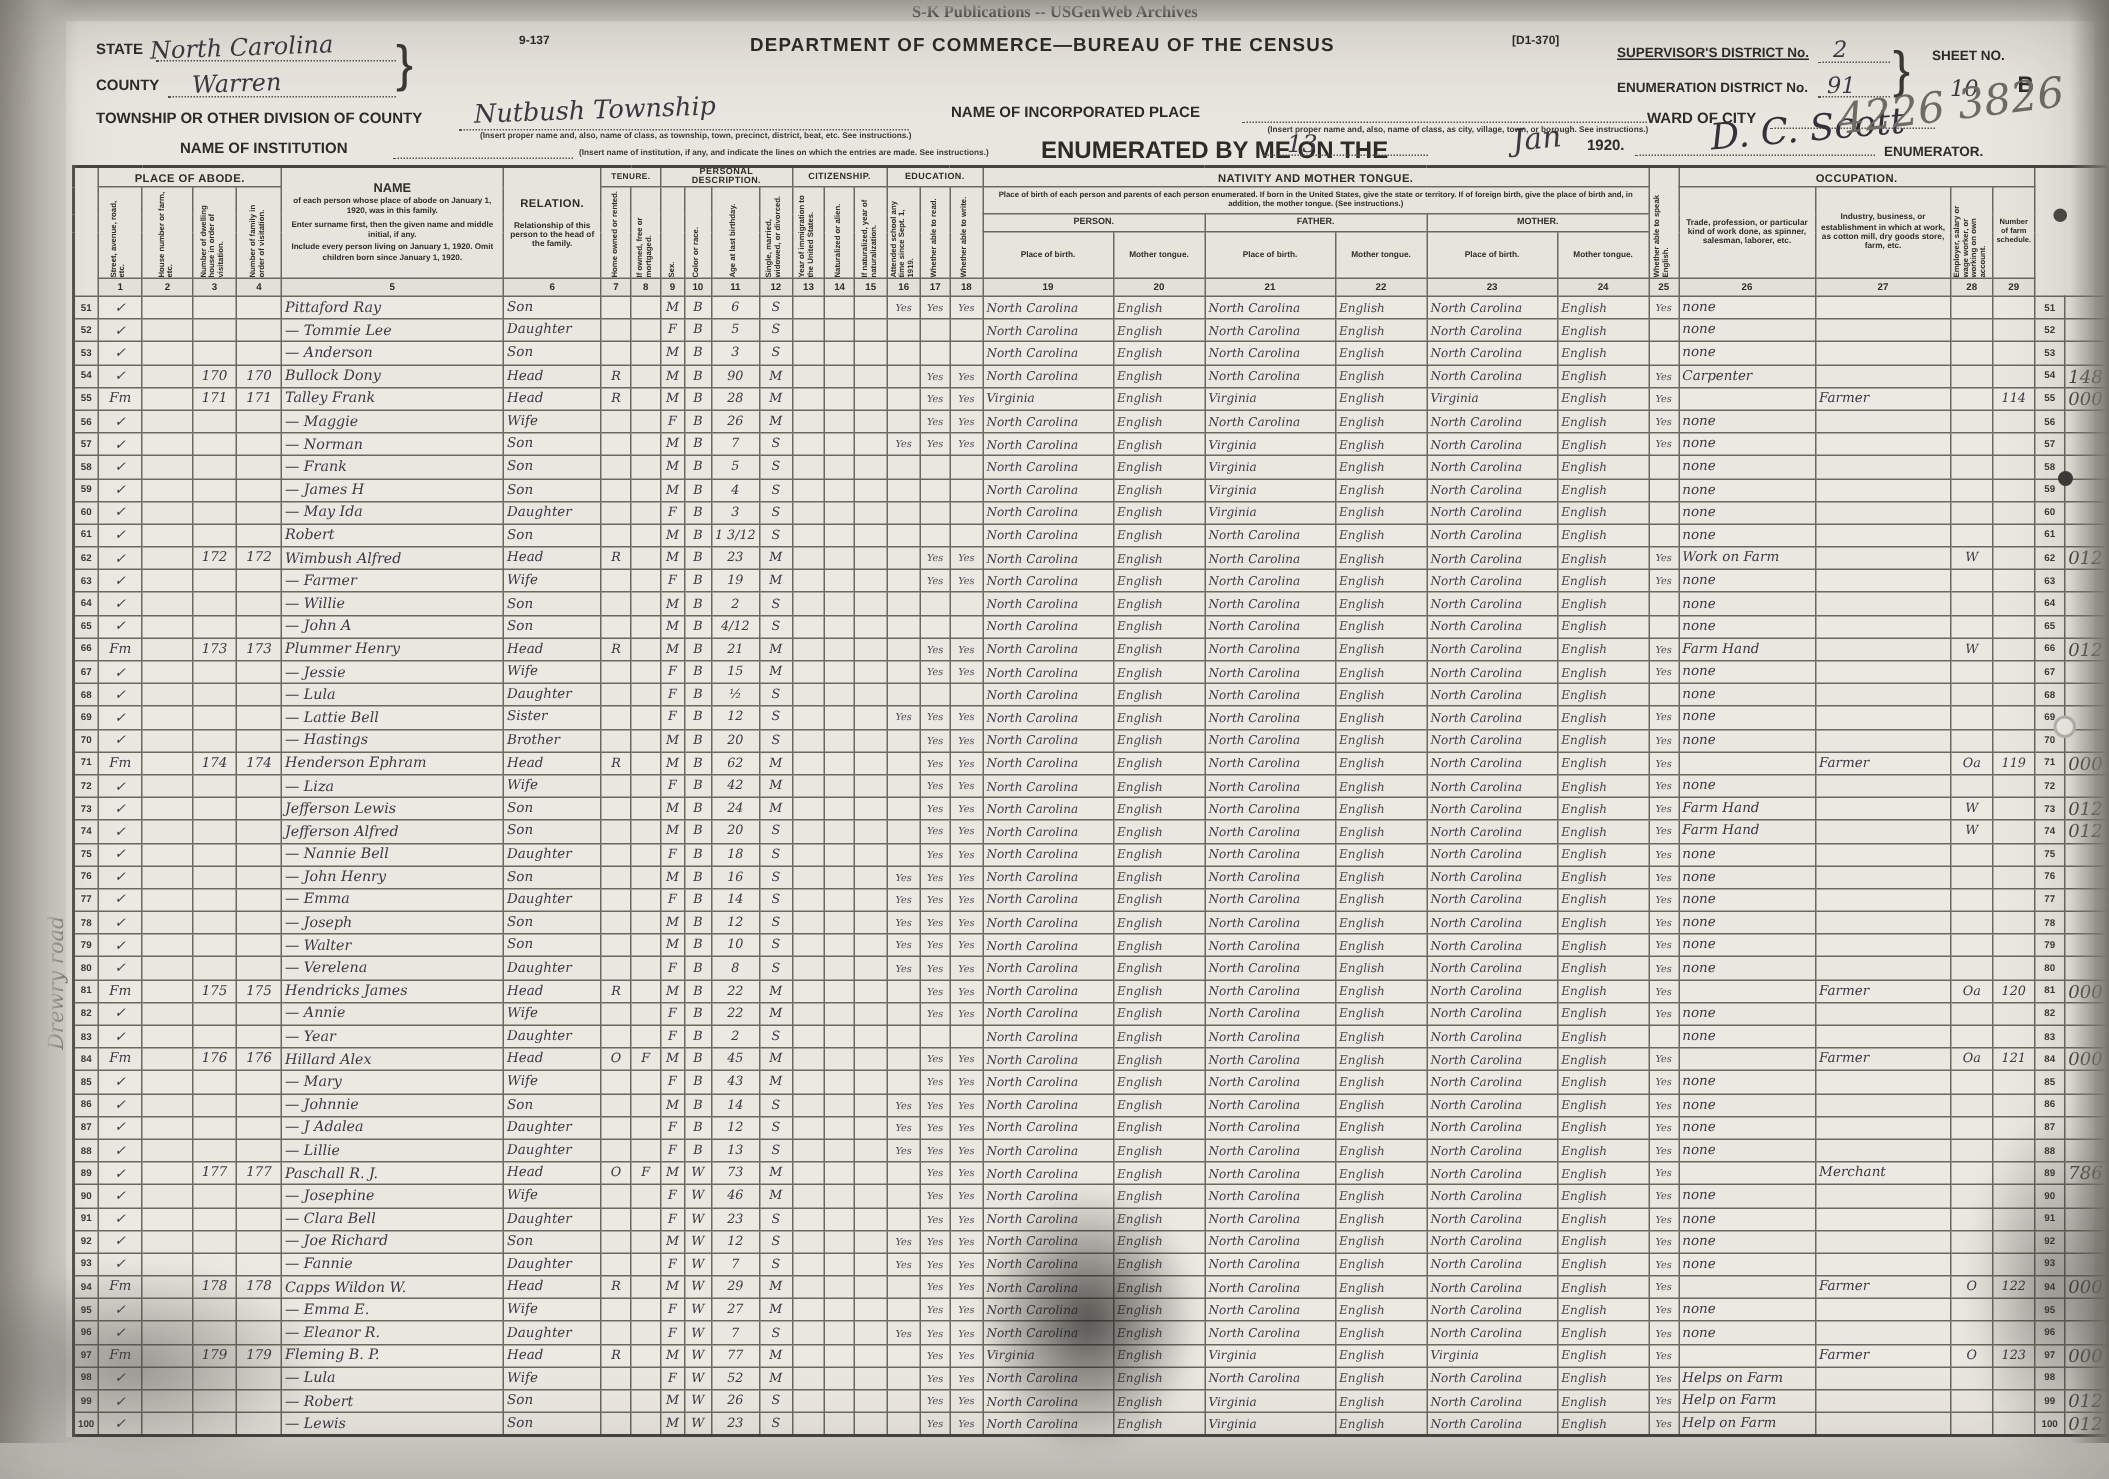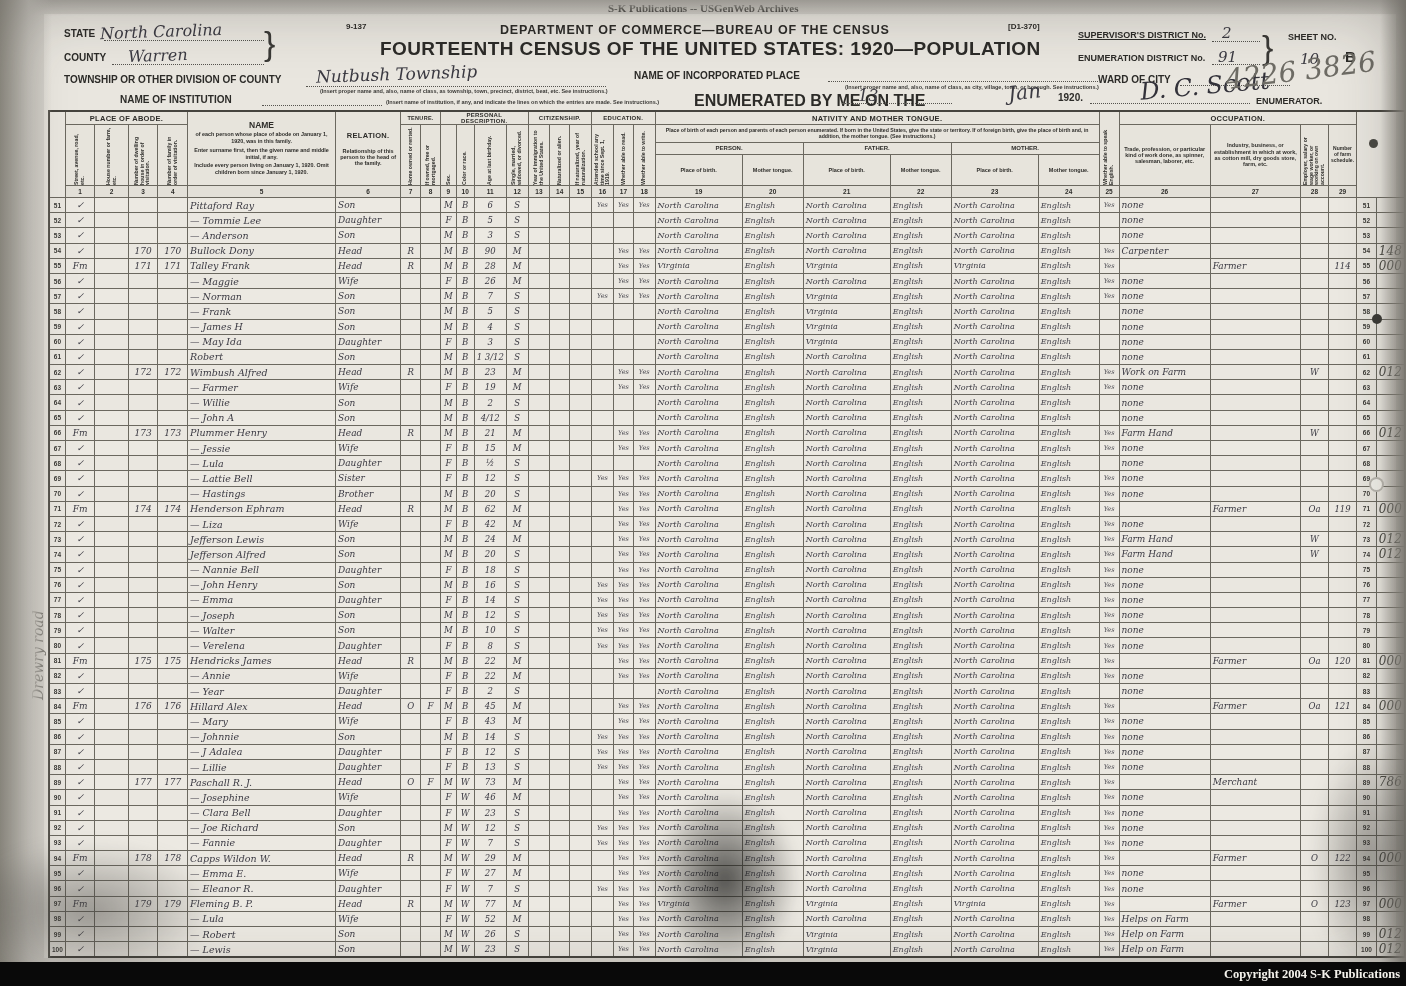--- a/index.html
+++ b/index.html
@@ -68,21 +68,20 @@
 <body>
 
 <div class="stage">
   <div class="sheet"></div>
 
   <div class="pr" style="left:608px;top:2px;font-family:'Liberation Serif',serif;font-size:11px;">S-K Publications -- USGenWeb Archives</div>
 
   <div class="pr" style="left:346px;top:22px;font-size:8px;">9-137</div>
   <div class="pr" style="left:500px;top:23px;font-size:12.5px;letter-spacing:.8px;">DEPARTMENT OF COMMERCE—BUREAU OF THE CENSUS</div>
   <div class="pr" style="left:1008px;top:22px;font-size:8px;">[D1-370]</div>
-  <div class="pr" style="left:380px;top:38px;font-size:19px;letter-spacing:.4px;">FOURTEENTH CENSUS OF THE UNITED STATES: 1920—POPULATION</div>
 
   <div class="pr" style="left:64px;top:28px;font-size:10px;">STATE</div>
   <div class="dotline" style="left:104px;top:40px;width:160px;"></div>
   <div class="hw" style="left:100px;top:22px;font-size:16px;transform:rotate(-2deg);">North Carolina</div>
   <div class="brace" style="left:264px;top:24px;font-size:34px;">}</div>
   <div class="pr" style="left:64px;top:52px;font-size:10px;">COUNTY</div>
   <div class="dotline" style="left:112px;top:64px;width:152px;"></div>
   <div class="hw" style="left:128px;top:46px;font-size:16px;transform:rotate(-2deg);">Warren</div>
 
   <div class="pr" style="left:1078px;top:30px;font-size:9px;text-decoration:underline;">SUPERVISOR'S DISTRICT No.</div>
@@ -1993,16 +1992,13 @@
   <div class="shade" id="shadeL"></div>
   <div class="shade" id="shadeR"></div>
   <div class="shade" id="smudge1"></div>
   <div class="shade" id="smudge2"></div>
   <div class="shade" id="smudge3"></div>
   <div class="punch" id="punch1"></div>
   <div class="punch" id="punch2"></div>
   <div class="punch" id="punch3"></div>
   <div class="vignette"></div>
 
-  <div class="bottombar">
-    <div class="copyright">Copyright 2004 S-K Publications</div>
-  </div>
 </div>
 
 </body></html>

